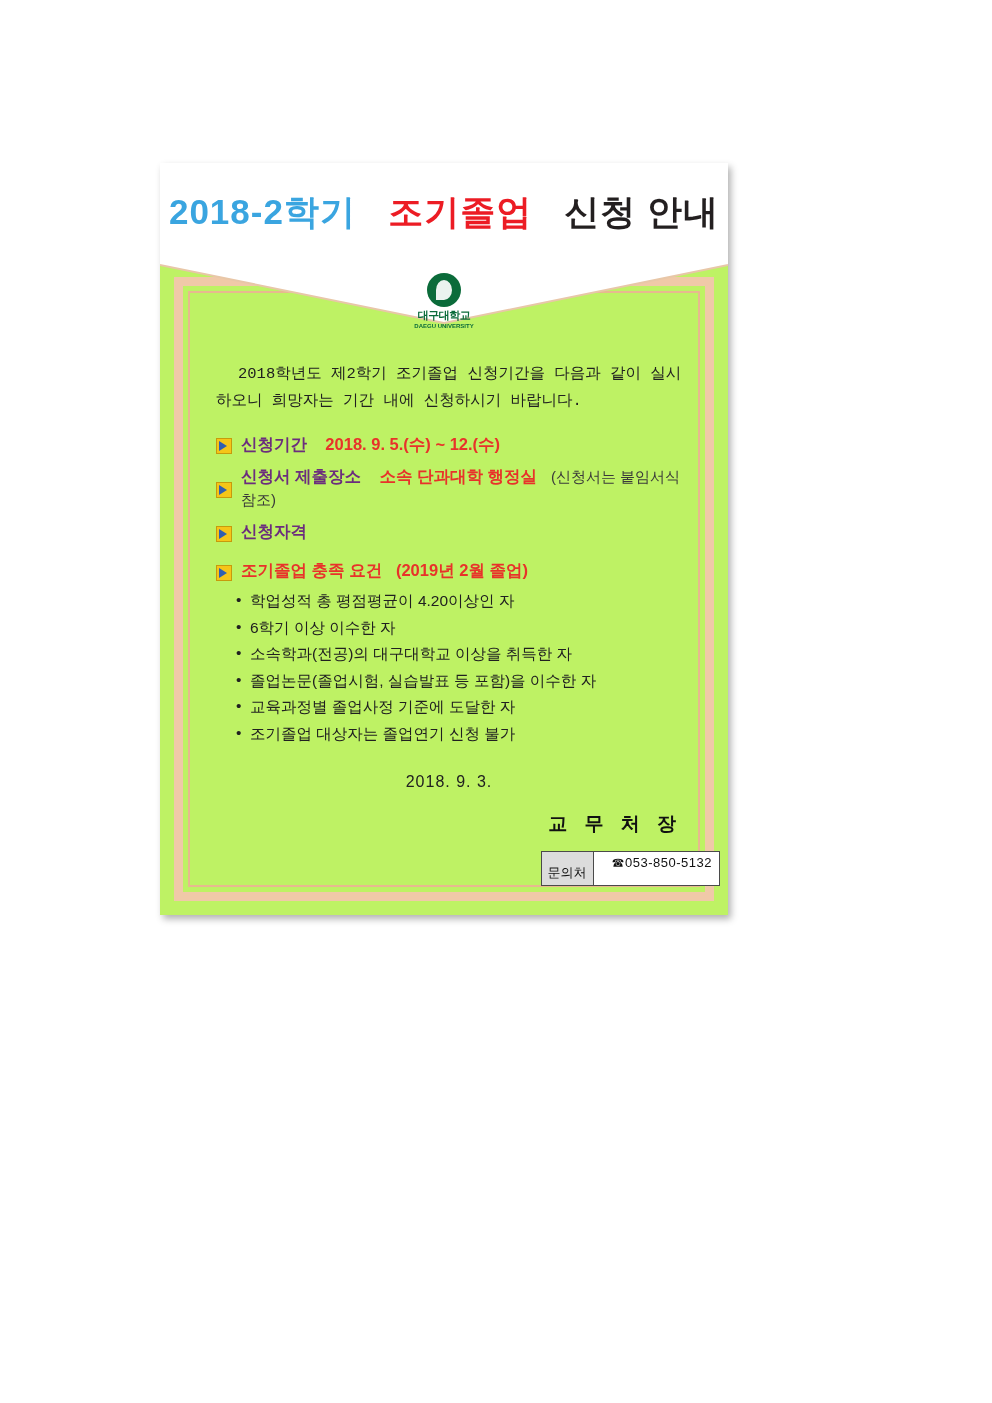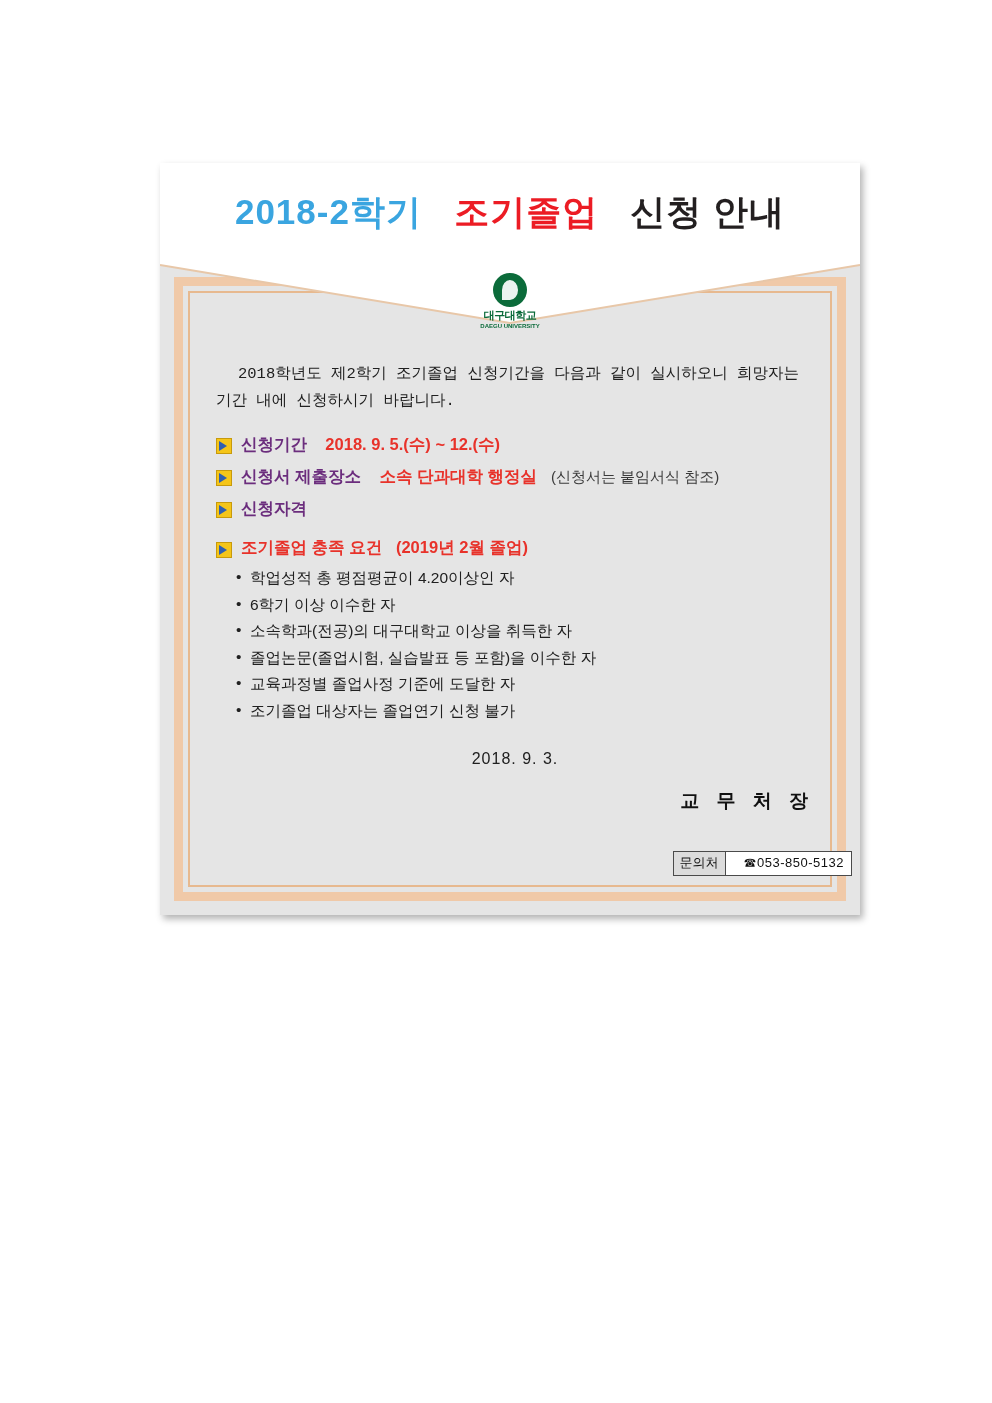--- a/index.html
+++ b/index.html
@@ -12,21 +12,21 @@
     height: 1403px;
     font-family: "Liberation Sans", sans-serif;
     color: #1a1a1a;
     position: relative;
   }
 
   .poster {
     position: absolute;
     left: 160px;
     top: 163px;
-    width: 700px;
+    width: 568px;
     height: 752px;
     background: #ffffff;
     box-shadow: 3px 4px 7px rgba(0,0,0,0.30);
   }
 
   
   .header-band {
     position: relative;
     height: 100px;
     background: #ffffff;
@@ -41,21 +41,21 @@
     white-space: nowrap;
   }
   .t-blue   { color: #3aa5e0; }
   .t-red    { color: #ec1c24; }
   .t-dark   { color: #231f20; }
 
   
   .body-wrap {
     position: relative;
     height: 652px;
-    background: #e5e5e5;
+    background: #bef264;
   }
   .notch-shade {
     position: absolute;
     top: 0; left: 0;
     width: 100%;
     height: 64px;
     z-index: 2;
   }
   .frame-outer {
     position: absolute;
@@ -189,21 +189,21 @@
     top: 588px;
     display: flex;
     align-items: stretch;
     border: 1px solid #4a4a4a;
     background: #ffffff;
     font-size: 13px;
     z-index: 6;
   }
   .contact-label {
     background: #dcdcdc;
-    padding: 2px 6px 3px 6px;
+    padding: 12px 6px 3px 6px;
     border-right: 1px solid #4a4a4a;
     color: #111;
     white-space: nowrap;
   }
   .contact-num {
     padding: 2px 7px 3px 6px;
     color: #111;
     white-space: nowrap;
     letter-spacing: 0.5px;
     margin-left: 12px;

